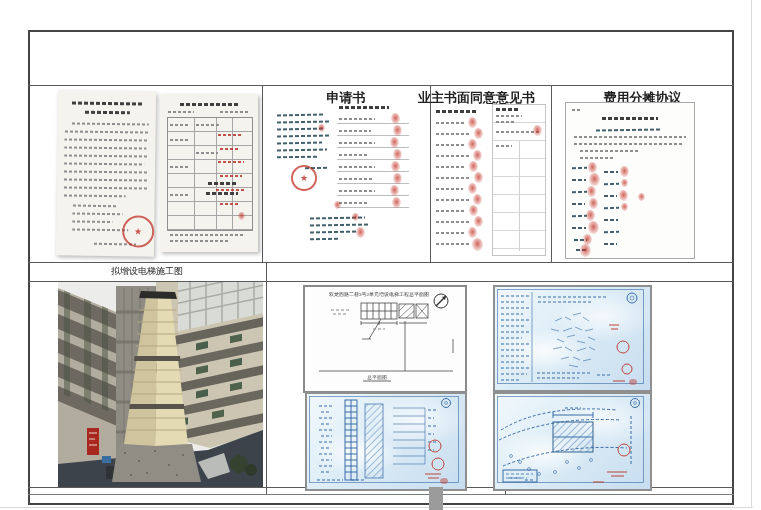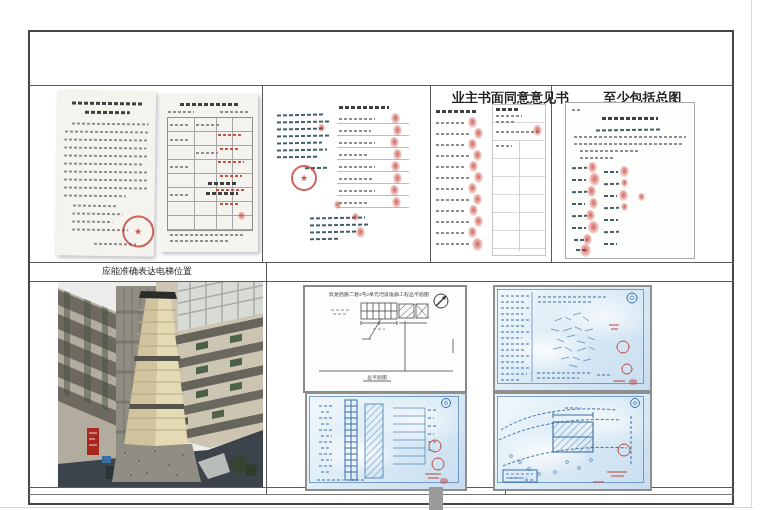--- a/index.html
+++ b/index.html
@@ -61,24 +61,25 @@
   <div class="lnv" style="left:262px; top:85px; height:177px;"></div>
   <div class="lnv" style="left:430px; top:85px; height:177px;"></div>
   <div class="lnv" style="left:551px; top:85px; height:177px;"></div>
   <div class="lnh" style="left:28px; top:262px; width:706px;"></div>
   <div class="lnh" style="left:28px; top:281px; width:706px;"></div>
   <div class="lnv" style="left:266px; top:262px; height:232px;"></div>
   <div class="lnh" style="left:28px; top:487px; width:706px;"></div>
   <div class="lnh" style="left:28px; top:494px; width:706px; background:#7a7a7a;"></div>
   <div class="lnv" style="left:505px; top:487px; height:8px;"></div>
 
-  <div class="colhead" style="left:450px; width:121px;">业主书面同意意见书</div>
-  <div class="colhead" style="left:551px; width:183px;">至少包括总图</div>
-
-  <div class="striplabel" style="left:28px; width:238px; font-size:9px;">应能准确表达电梯位置</div>
+  <div class="colhead" style="left:262px; width:168px;">申请书</div>
+  <div class="colhead" style="left:416px; width:121px;">业主书面同意意见书</div>
+  <div class="colhead" style="left:551px; width:183px;">费用分摊协议</div>
+
+  <div class="striplabel" style="left:28px; width:238px; font-size:9px;">拟增设电梯施工图</div>
 
   <div>
 
     <div class="sheet" style="left:57px; top:91px; width:98px; height:165px; transform:rotate(0.8deg);">
       <div class="tld" style="left:14px; top:11px;  width:70px;"></div>
       <div class="tld" style="left:27px; top:20px;  width:45px;"></div>
       <div class="tl" style="left:14px; top:32px;  width:77px;"></div>
       <div class="tl" style="left:7px;  top:40px;  width:84px;"></div>
       <div class="tl" style="left:7px;  top:48px;  width:84px;"></div>
       <div class="tl" style="left:7px;  top:56px;  width:82px;"></div>

